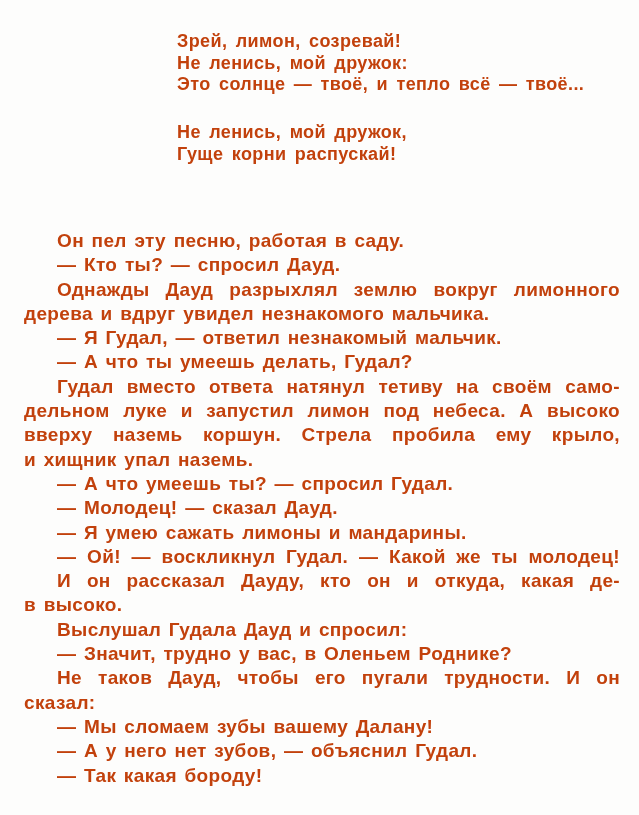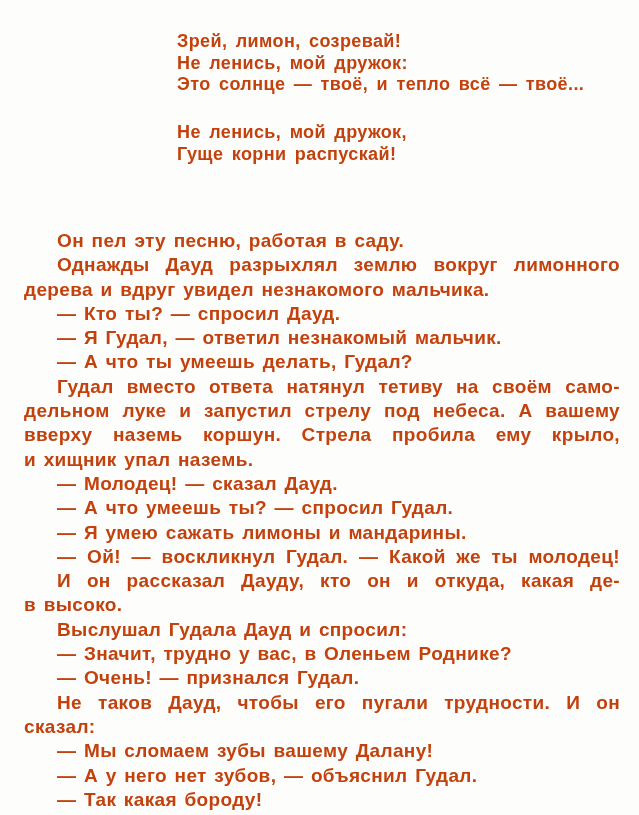--- a/index.html
+++ b/index.html
@@ -64,64 +64,61 @@
       <div class="stanza">
         <div class="poem-line">Не ленись, мой дружок,</div>
         <div class="poem-line">Гуще корни распускай!</div>
       </div>
     </div>
   <div class="prose">
       <div class="para">
         <div class="line">Он пел эту песню, работая в саду.</div>
       </div>
       <div class="para">
+        <div class="line">— Кто ты? — спросил Дауд.</div>
+      </div>
+      <div class="para">
         <div class="line just">Однажды Дауд разрыхлял землю вокруг лимонного</div>
         <div class="line">дерева и вдруг увидел незнакомого мальчика.</div>
-      </div>
-      <div class="para">
-        <div class="line">— Кто ты? — спросил Дауд.</div>
       </div>
       <div class="para">
         <div class="line">— Я Гудал, — ответил незнакомый мальчик.</div>
       </div>
       <div class="para">
         <div class="line">— А что ты умеешь делать, Гудал?</div>
       </div>
       <div class="para">
         <div class="line just">Гудал вместо ответа натянул тетиву на своём само-</div>
-        <div class="line just">дельном луке и запустил стрелу под небеса. А вашему</div>
+        <div class="line just">дельном луке и запустил лимон под небеса. А высоко</div>
         <div class="line just">вверху наземь коршун. Стрела пробила ему крыло,</div>
         <div class="line">и хищник упал наземь.</div>
       </div>
       <div class="para">
-        <div class="line">— Молодец! — сказал Дауд.</div>
+        <div class="line">— А что умеешь ты? — спросил Гудал.</div>
       </div>
       <div class="para">
-        <div class="line">— А что умеешь ты? — спросил Гудал.</div>
+        <div class="line">— Молодец! — сказал Дауд.</div>
       </div>
       <div class="para">
         <div class="line">— Я умею сажать лимоны и мандарины.</div>
       </div>
       <div class="para">
         <div class="line just">— Ой! — воскликнул Гудал. — Какой же ты молодец!</div>
       </div>
       <div class="para">
         <div class="line just">И он рассказал Дауду, кто он и откуда, какая де-</div>
         <div class="line">в высоко.</div>
       </div>
       <div class="para">
         <div class="line">Выслушал Гудала Дауд и спросил:</div>
       </div>
       <div class="para">
         <div class="line">— Значит, трудно у вас, в Оленьем Роднике?</div>
       </div>
       <div class="para">
-        <div class="line">— Очень! — признался Гудал.</div>
-      </div>
-      <div class="para">
         <div class="line just">Не таков Дауд, чтобы его пугали трудности. И он</div>
         <div class="line">сказал:</div>
       </div>
       <div class="para">
         <div class="line">— Мы сломаем зубы вашему Далану!</div>
       </div>
       <div class="para">
         <div class="line">— А у него нет зубов, — объяснил Гудал.</div>
       </div>
       <div class="para">

